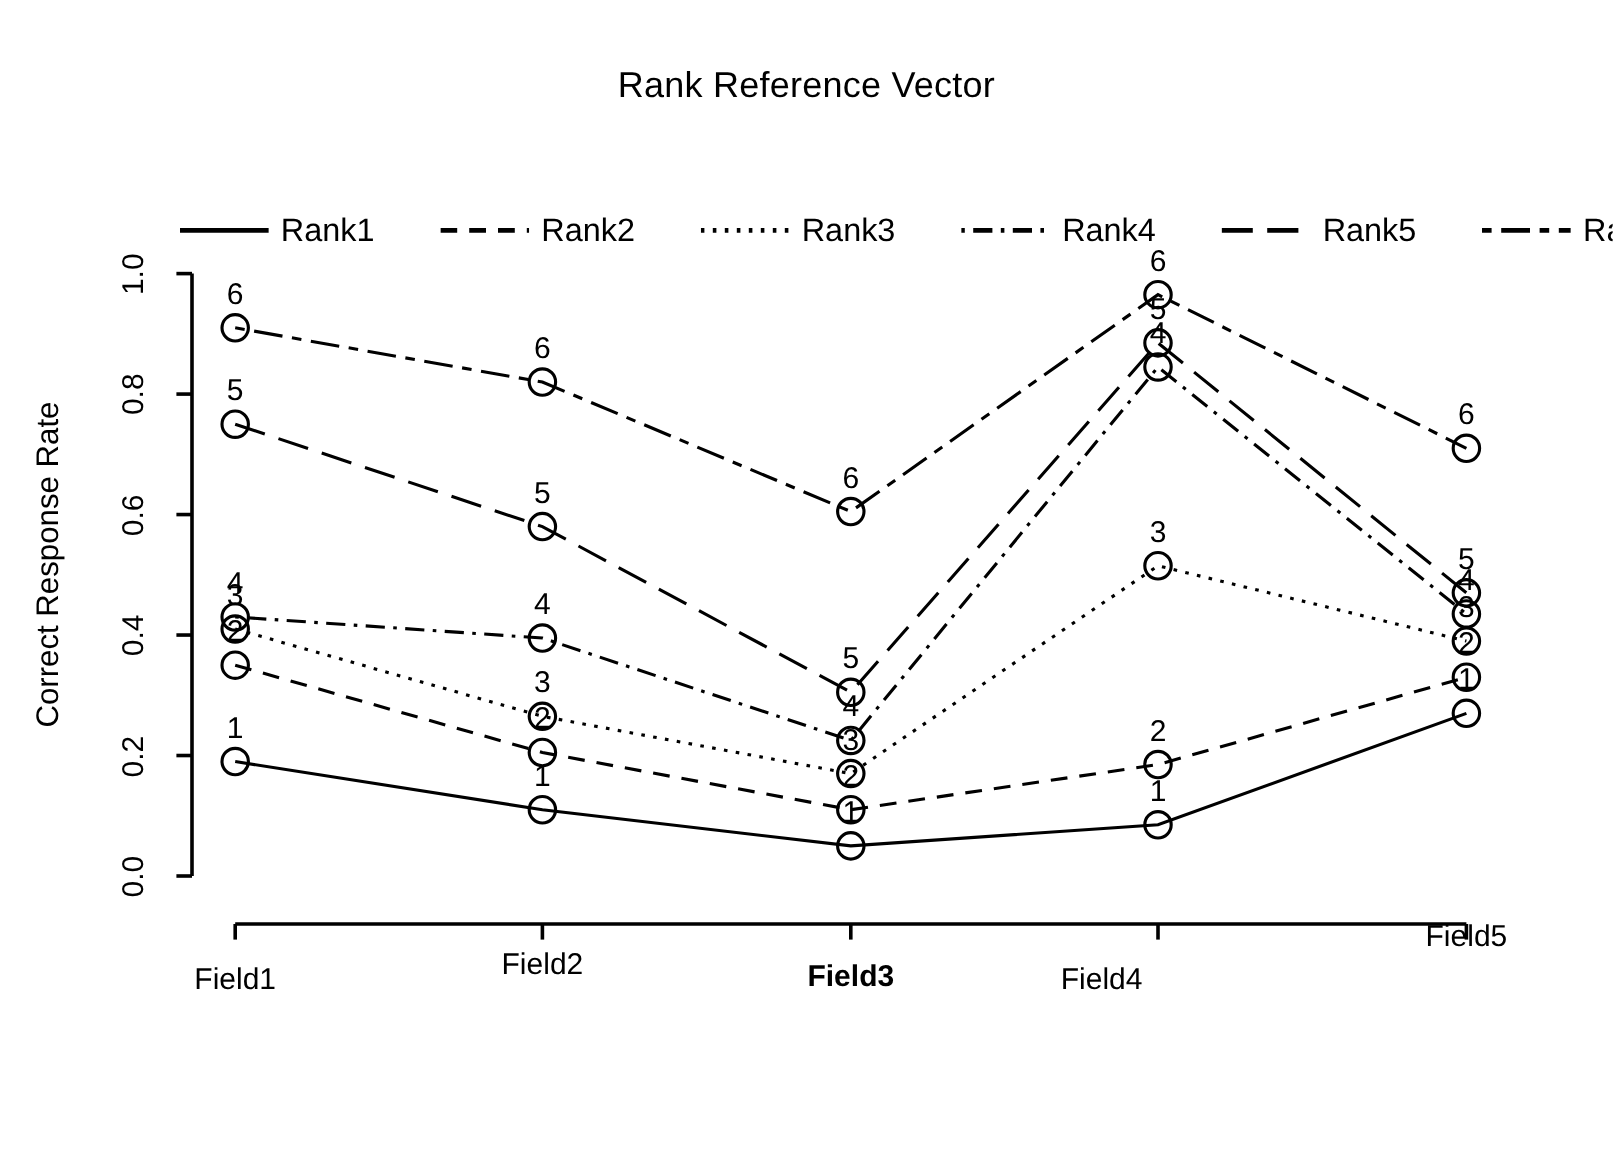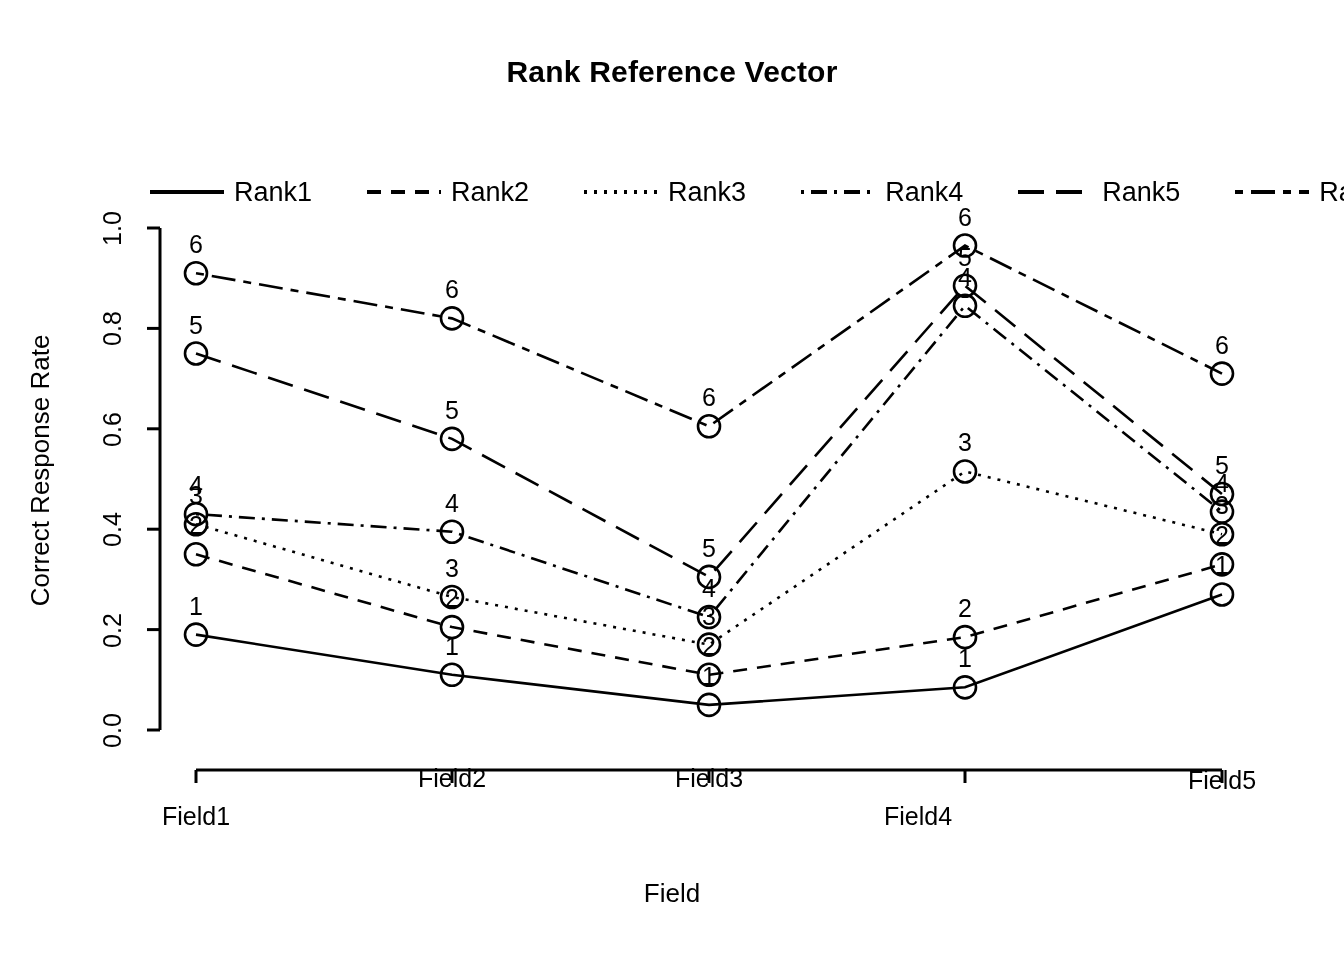--- a/index.html
+++ b/index.html
@@ -16,21 +16,21 @@
     font-family: "Liberation Sans", sans-serif;
     color: #000000;
   }
   #chart-title {
     position: absolute;
     left: 0;
     top: 55px;
     width: 1344px;
     text-align: center;
     font-size: 30px;
-    font-weight: bold;
+    font-weight: normal;
     letter-spacing: 0.2px;
   }
   #y-axis-label {
     position: absolute;
     left: -170px;
     top: 455px;
     width: 420px;
     text-align: center;
     font-size: 26px;
     transform: rotate(-90deg);
@@ -100,21 +100,20 @@
 </style>
 </head>
 <body>
 
 <div id="page">
 
   <div id="chart-title">Rank Reference Vector</div>
 
   <div id="y-axis-label">Correct Response Rate</div>
 
-  <div id="x-axis-label">Field</div>
 
   <div id="legend">
       <div class="legend-entry">
         <div class="legend-key"><svg width="74" height="20">
             <line x1="0" y1="10" x2="74" y2="10" stroke="#000" stroke-width="4"></line>
           </svg></div>
         <span class="legend-text">Rank1</span>
       </div>
       <div class="legend-entry">
         <div class="legend-key"><svg width="74" height="20">
@@ -241,19 +240,19 @@
   <div id="ytick-labels">
       <div class="ytick-label" style="left: 77px; top: 716px;">0.0</div>
       <div class="ytick-label" style="left: 77px; top: 615.6px;">0.2</div>
       <div class="ytick-label" style="left: 77px; top: 515.2px;">0.4</div>
       <div class="ytick-label" style="left: 77px; top: 414.8px;">0.6</div>
       <div class="ytick-label" style="left: 77px; top: 314.4px;">0.8</div>
       <div class="ytick-label" style="left: 77px; top: 214px;">1.0</div>
     </div>
   <div id="xtick-labels">
       <div class="xtick-label" style="left: 116px; top: 802px;">Field1</div>
-      <div class="xtick-label" style="left: 372px; top: 764px;">Field2</div>
-      <div class="xtick-label" style="left: 629px; top: 764px;">Field3</div>
+      <div class="xtick-label" style="left: 372px; top: 790px;">Field2</div>
+      <div class="xtick-label" style="left: 629px; top: 800px; font-weight: bold;">Field3</div>
       <div class="xtick-label" style="left: 838px; top: 802px;">Field4</div>
       <div class="xtick-label" style="left: 1142px; top: 766px;">Field5</div>
     </div>
 
 </div>
 
 </body></html>

